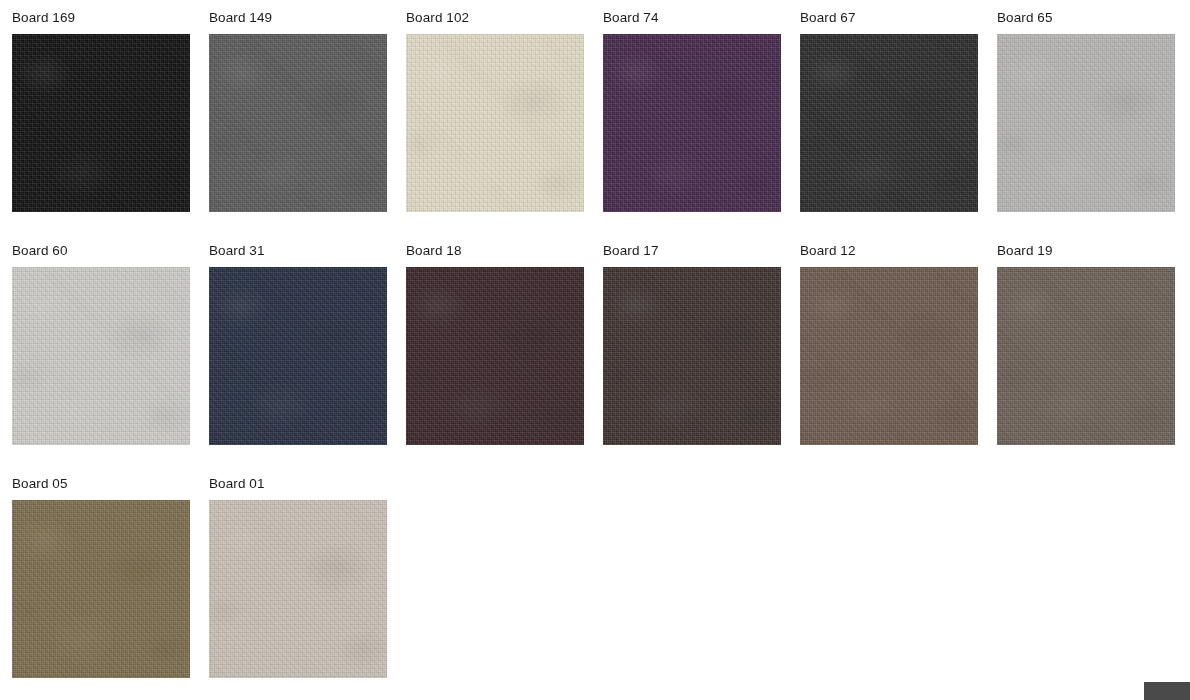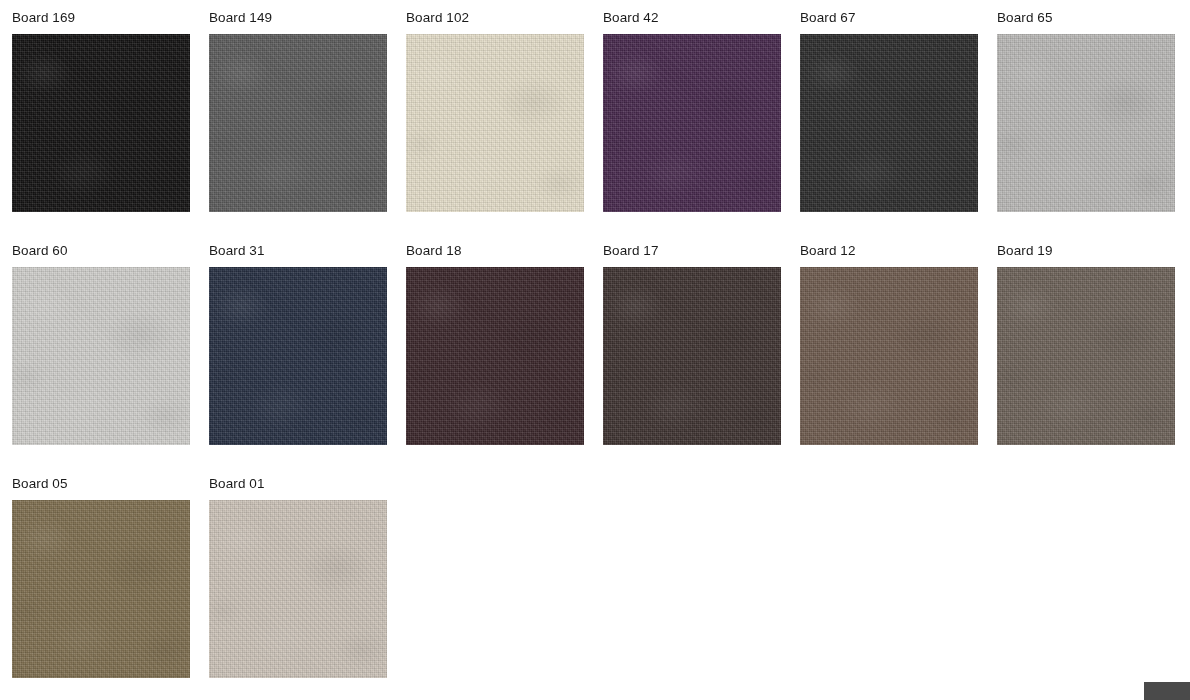--- a/index.html
+++ b/index.html
@@ -99,21 +99,21 @@
       </div>
     </div>
     <div class="swatch-tile">
       <div class="swatch-label">Board 102</div>
       <div class="swatch-chip" style="background-color: rgb(228, 221, 201);">
         <div class="weave"></div>
         <div class="mottle"></div>
       </div>
     </div>
     <div class="swatch-tile">
-      <div class="swatch-label">Board 42</div>
+      <div class="swatch-label">Board 74</div>
       <div class="swatch-chip" style="background-color: rgb(70, 40, 76);">
         <div class="weave"></div>
         <div class="mottle"></div>
       </div>
     </div>
     <div class="swatch-tile">
       <div class="swatch-label">Board 67</div>
       <div class="swatch-chip" style="background-color: rgb(43, 43, 43);">
         <div class="weave"></div>
         <div class="mottle"></div>

